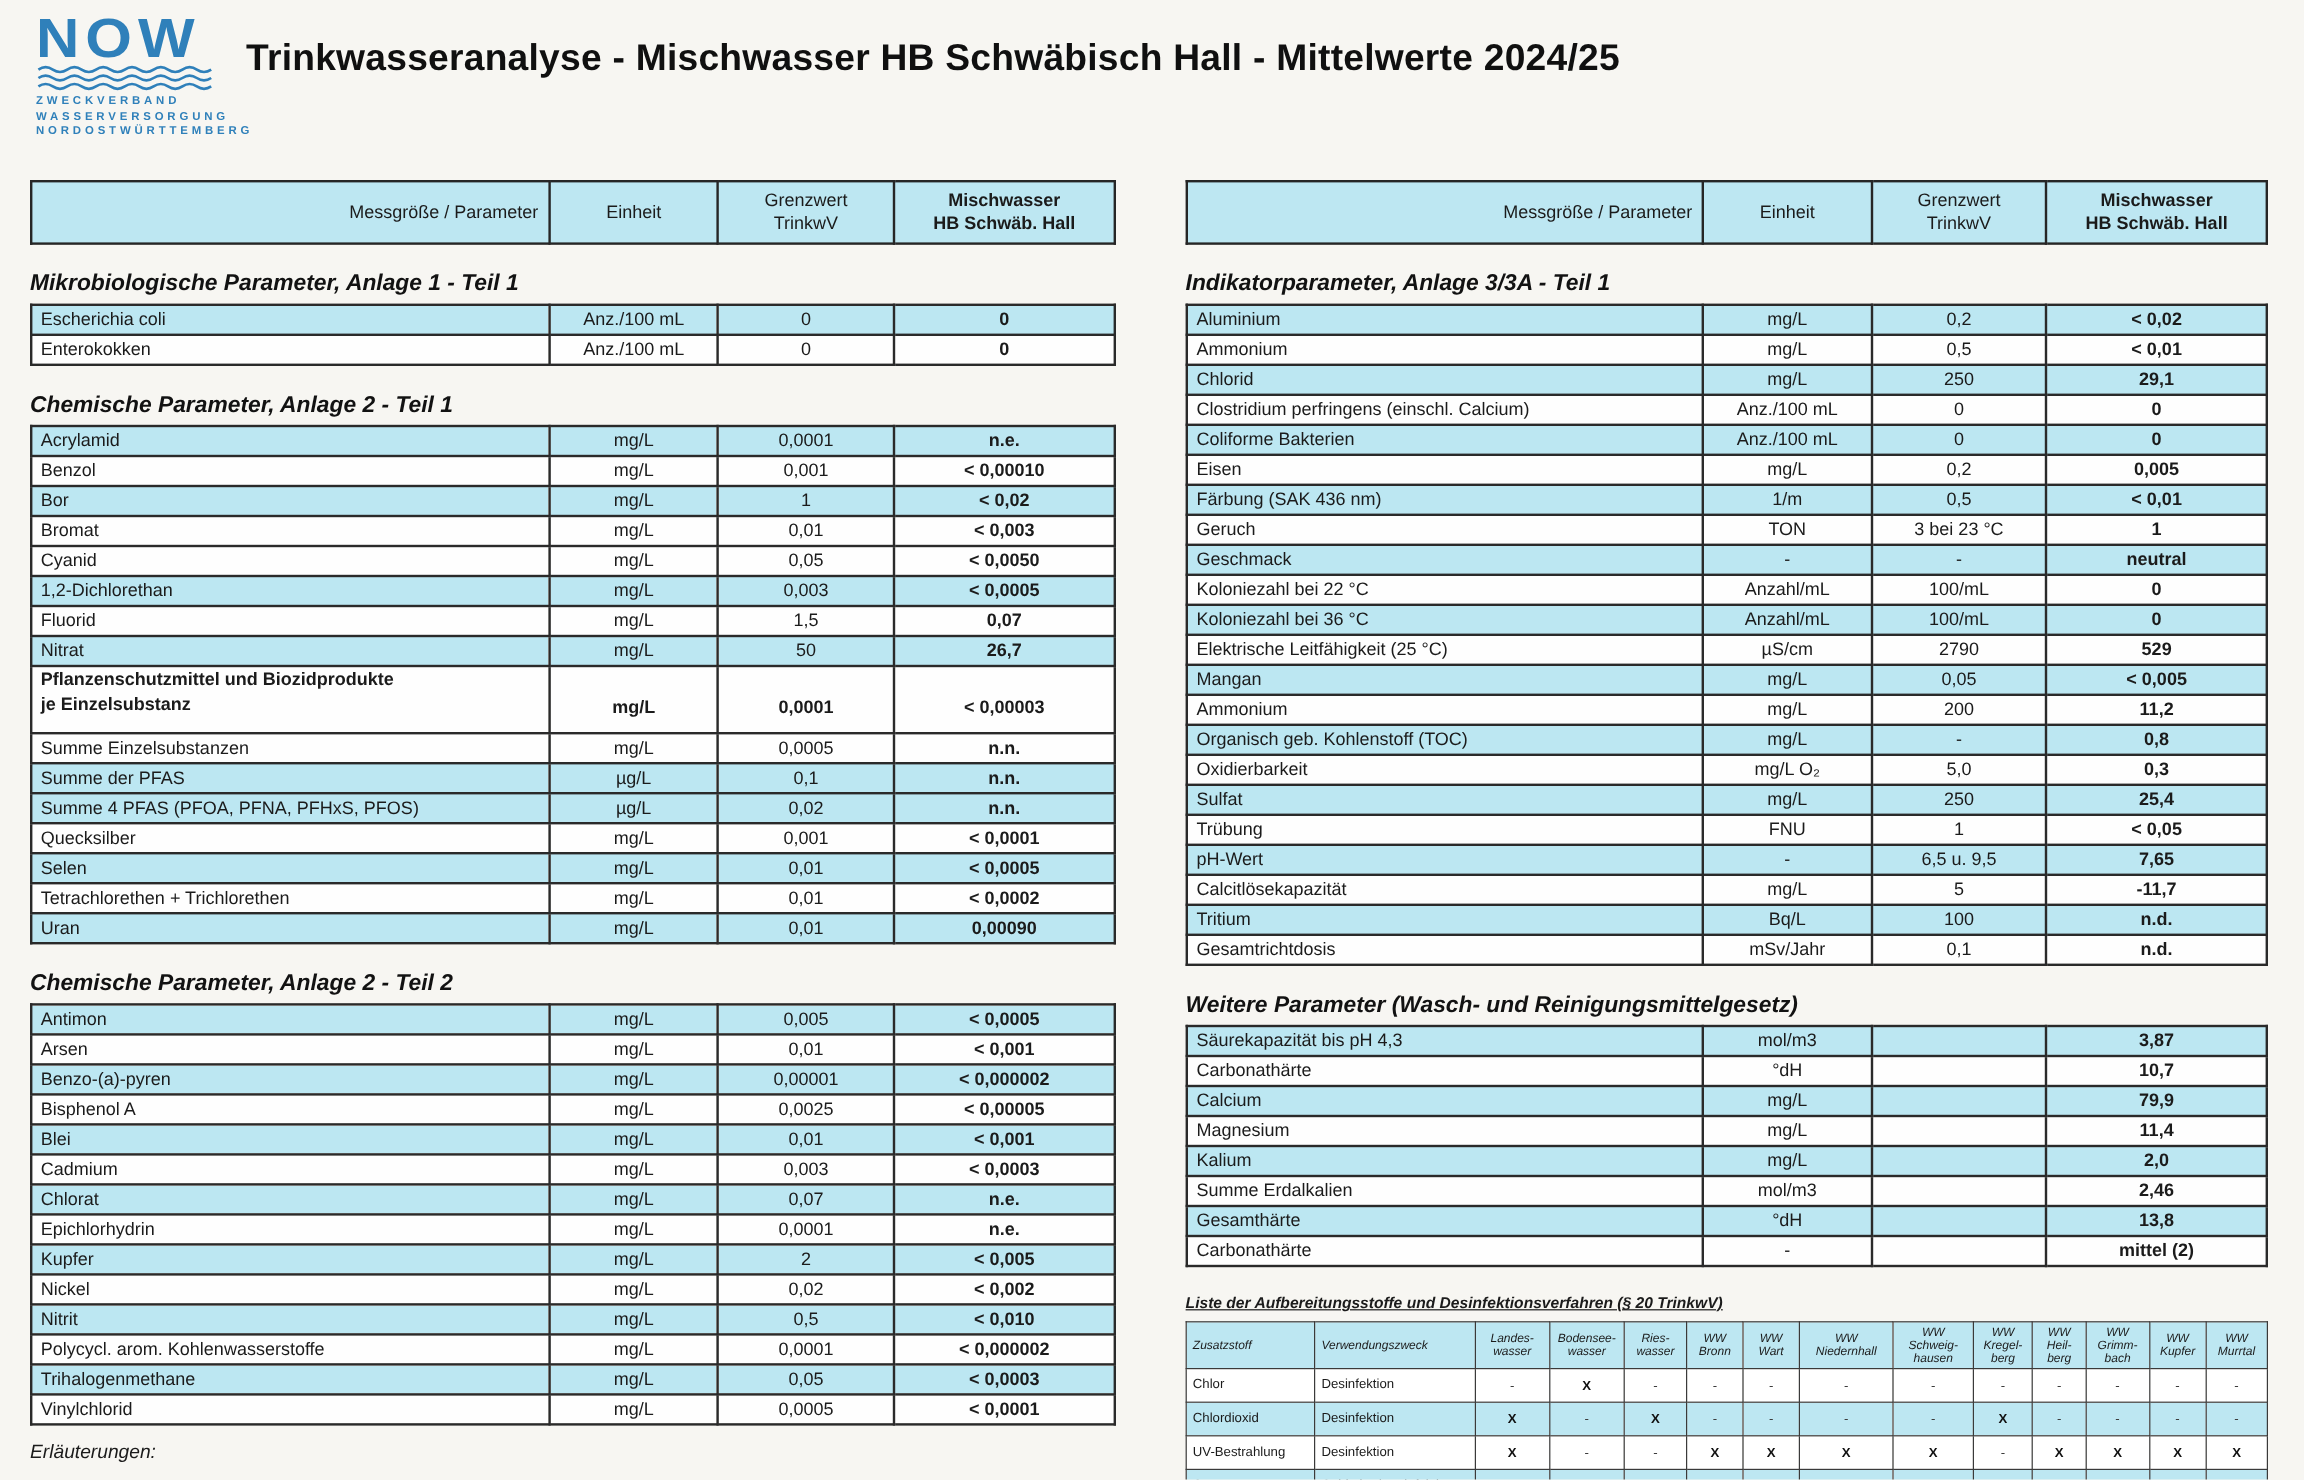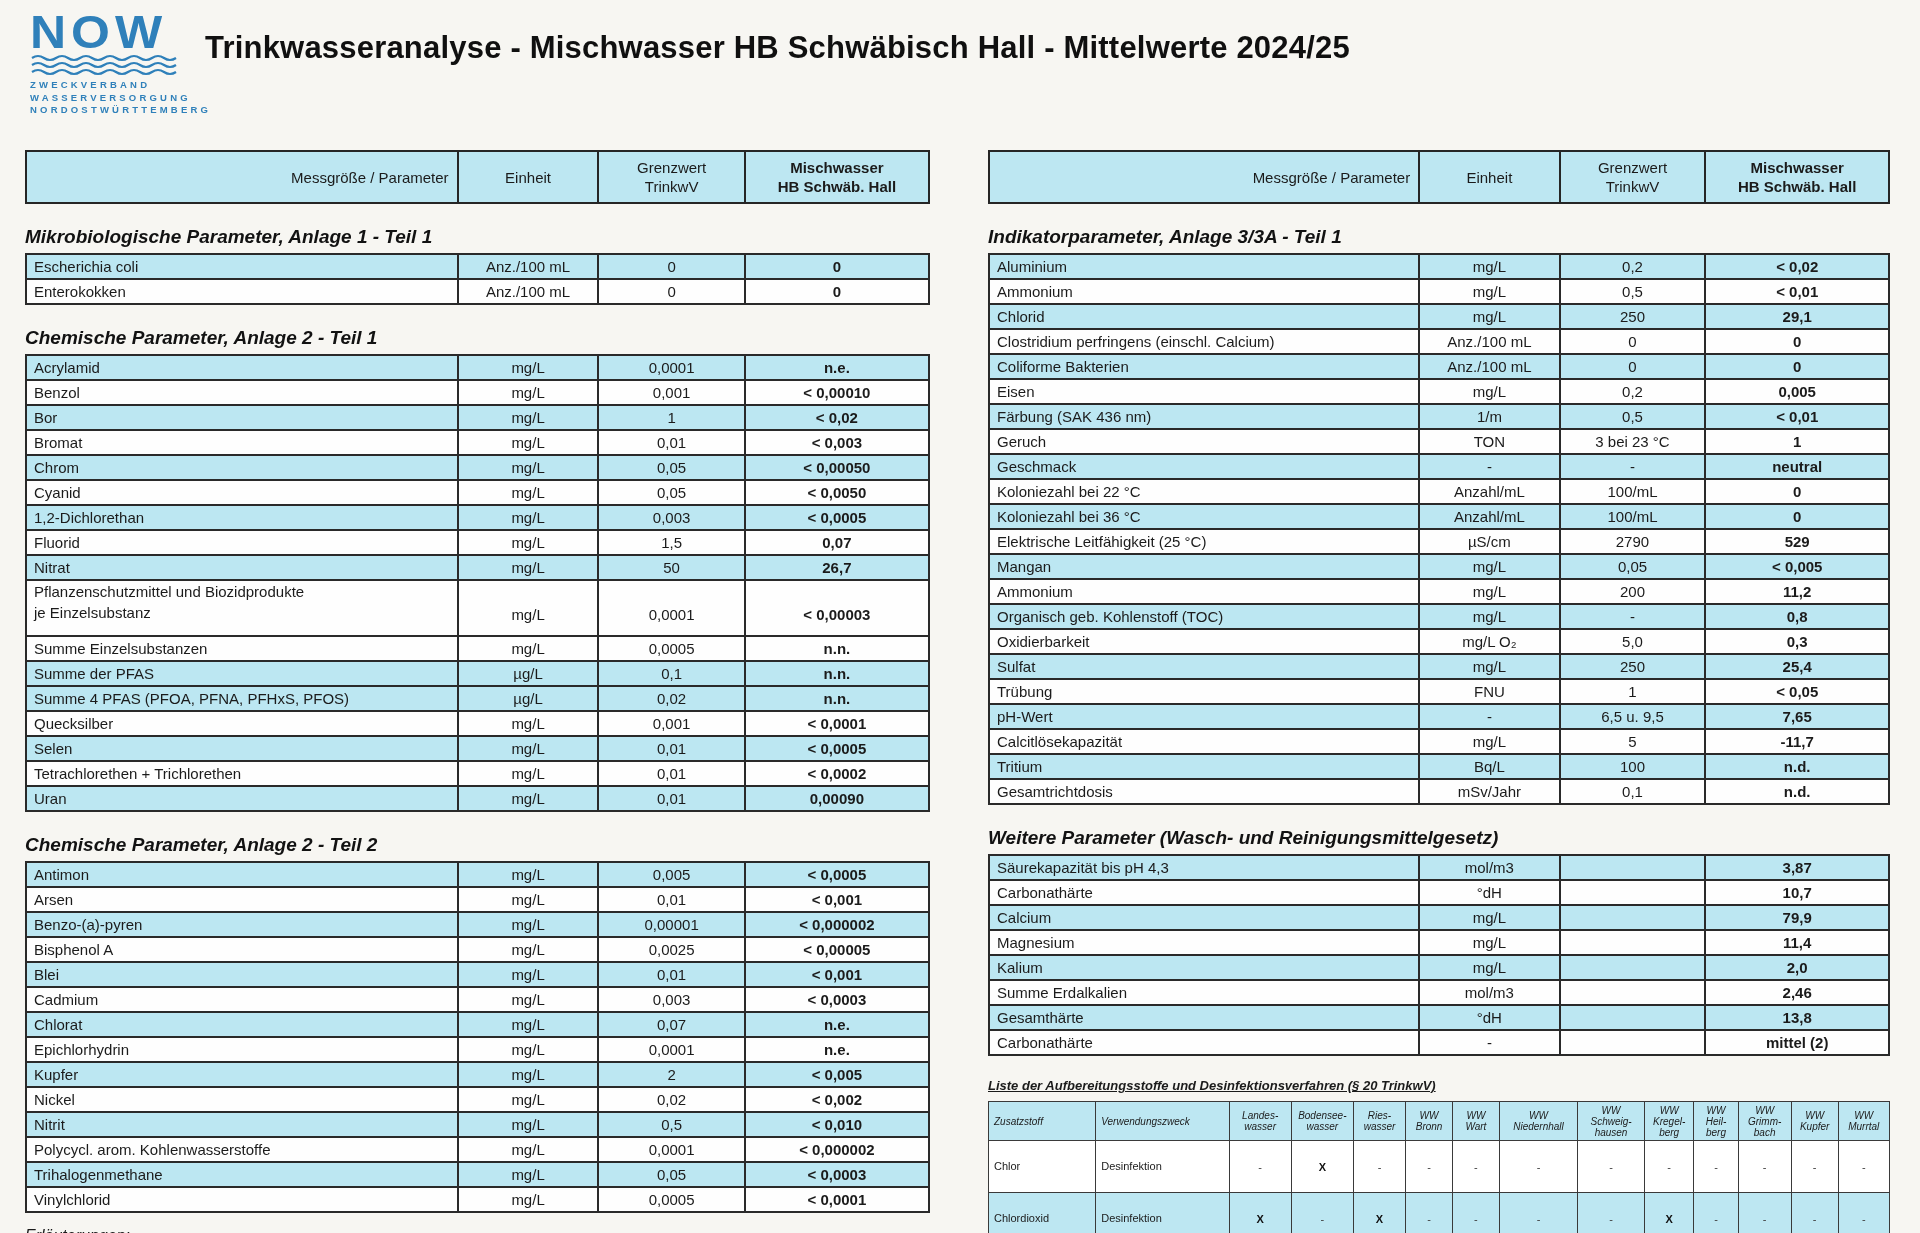--- a/index.html
+++ b/index.html
@@ -40,37 +40,37 @@
   .section-title{font-size:19px;font-weight:bold;font-style:italic;margin:0 0 5px 0;color:#121212;}
   .mt td{
     border:2px solid #2a2a2a;height:23px;padding:0 7px;
     font-size:15px;background:#fefefe;overflow:hidden;white-space:nowrap;
   }
   .mt td.param{text-align:left;white-space:pre-line;line-height:21px;}
   .mt td.c{text-align:center;}
   .mt td.val{text-align:center;font-weight:bold;}
   .mt tr.sh td{background:#bce7f2;}
   .mt tr.dbl{height:47px;}
-  .mt tr.dbl td{vertical-align:bottom;padding-bottom:12px;}
+  .mt tr.dbl td{vertical-align:bottom;padding-bottom:12px;font-weight:bold;}
 
   
   .erl{margin-top:13px;font-size:15px;line-height:20px;}
   .erl-title{font-style:italic;font-size:16px;margin-bottom:2px;}
 
   
   .liste{margin-top:22px;}
   .liste-title{font-size:13px;font-weight:bold;font-style:italic;text-decoration:underline;margin:0 0 8px 0;}
   .bt th,.bt td{border:1px solid #3a3a3a;background:#fff;overflow:hidden;}
   .bt th{
     background:#bde7f2;font-size:10px;font-weight:normal;font-style:italic;
     white-space:pre-line;line-height:11px;height:36px;padding:1px 2px;text-align:center;
   }
   .bt th.lft{text-align:left;padding-left:5px;}
   .bt td{font-size:11px;height:19px;text-align:center;color:#3c3c3c;}
-  .bt td.lbl{text-align:left;padding:16px 5px;color:#1b1b1b;white-space:pre-line;line-height:13px;}
+  .bt td.lbl{text-align:left;padding:4px 5px;color:#1b1b1b;white-space:pre-line;line-height:13px;}
   .bt td.x{font-weight:bold;color:#111;}
   .bt tr.sh td{background:#bde7f2;}
   .bt tr.dbl td{height:29px;}
 </style>
 </head>
 <body>
 
 <div class="page">
 
   <div class="logo">
@@ -160,26 +160,20 @@
                 <td class="param">Bor</td>
                 <td class="c">mg/L</td>
                 <td class="c">1</td>
                 <td class="val">&lt; 0,02</td>
               </tr>
               <tr>
                 <td class="param">Bromat</td>
                 <td class="c">mg/L</td>
                 <td class="c">0,01</td>
                 <td class="val">&lt; 0,003</td>
-              </tr>
-              <tr class="sh">
-                <td class="param">Chrom</td>
-                <td class="c">mg/L</td>
-                <td class="c">0,05</td>
-                <td class="val">&lt; 0,00050</td>
               </tr>
               <tr>
                 <td class="param">Cyanid</td>
                 <td class="c">mg/L</td>
                 <td class="c">0,05</td>
                 <td class="val">&lt; 0,0050</td>
               </tr>
               <tr class="sh">
                 <td class="param">1,2-Dichlorethan</td>
                 <td class="c">mg/L</td>

